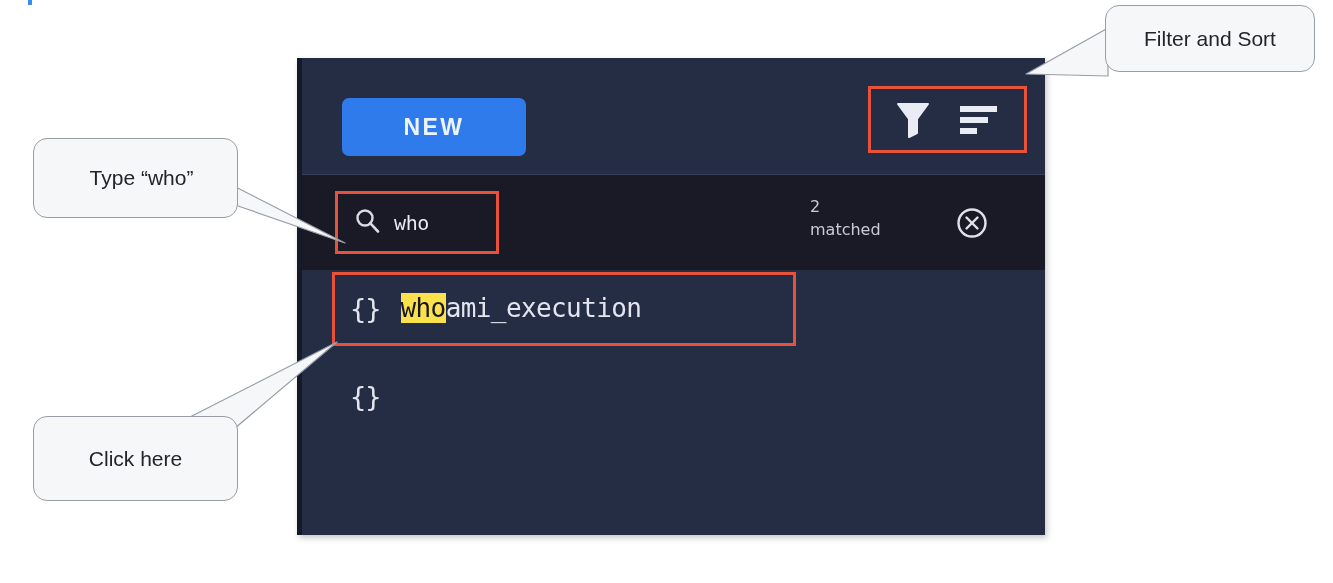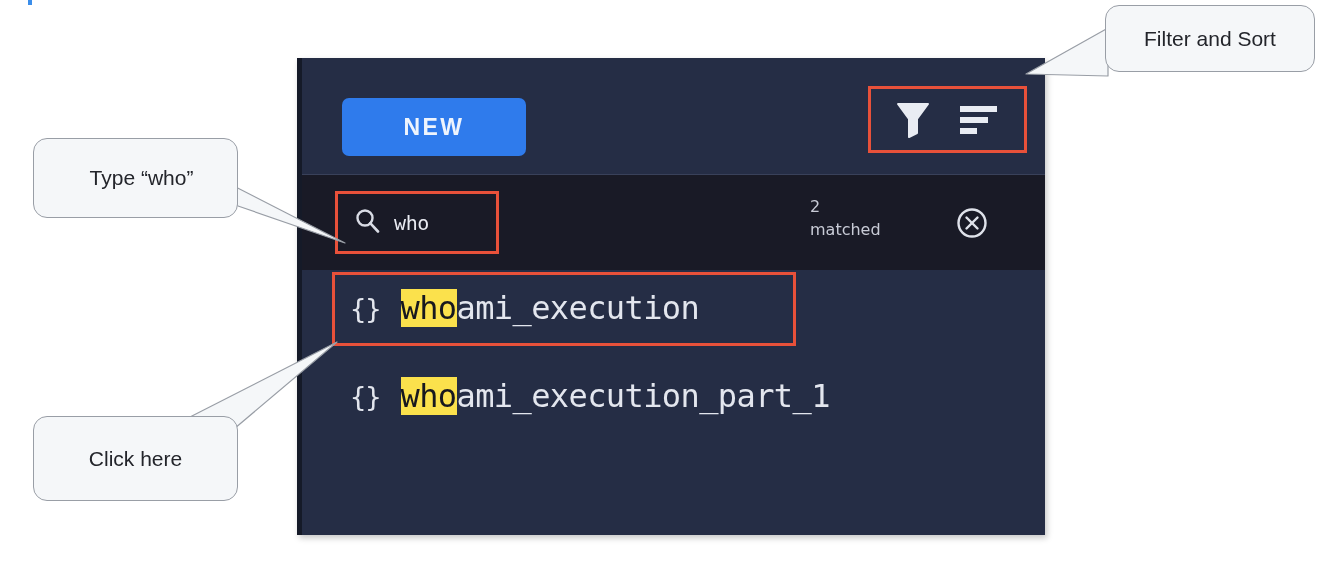--- a/index.html
+++ b/index.html
@@ -170,21 +170,21 @@
     gap: 20px;
   }
   .json-icon {
     color: #e3e6ee;
     font-family: "DejaVu Sans Mono", monospace;
     font-size: 27px;
     letter-spacing: -1px;
   }
   .result-name {
     font-family: "DejaVu Sans Mono", monospace;
-    font-size: 32px;
+    font-size: 26px;
     color: #e3e6ee;
     letter-spacing: -0.6px;
     white-space: nowrap;
   }
   .result-name .hl {
     background: #fbe14c;
     color: #17181f;
   }
 
   
@@ -294,23 +294,20 @@
         <span class="json-icon">{}</span>
         <span class="result-name">
           <span class="hl">who</span><span>ami_execution</span>
         </span>
       </div>
     </div>
 
     <div class="result-row row-1">
       <div class="row-content">
         <span class="json-icon">{}</span>
-        <span class="result-name">
-          <span class="hl">who</span><span>ami_execution_part_1</span>
-        </span>
       </div>
     </div>
 
   </div>
 </div>
 
 <svg id="tails-layer">
 
   <polygon points="222,180 238,206 345,243" fill="#f5f7f9" stroke="#999ea6" stroke-width="1.2" stroke-linejoin="round"></polygon>
 

